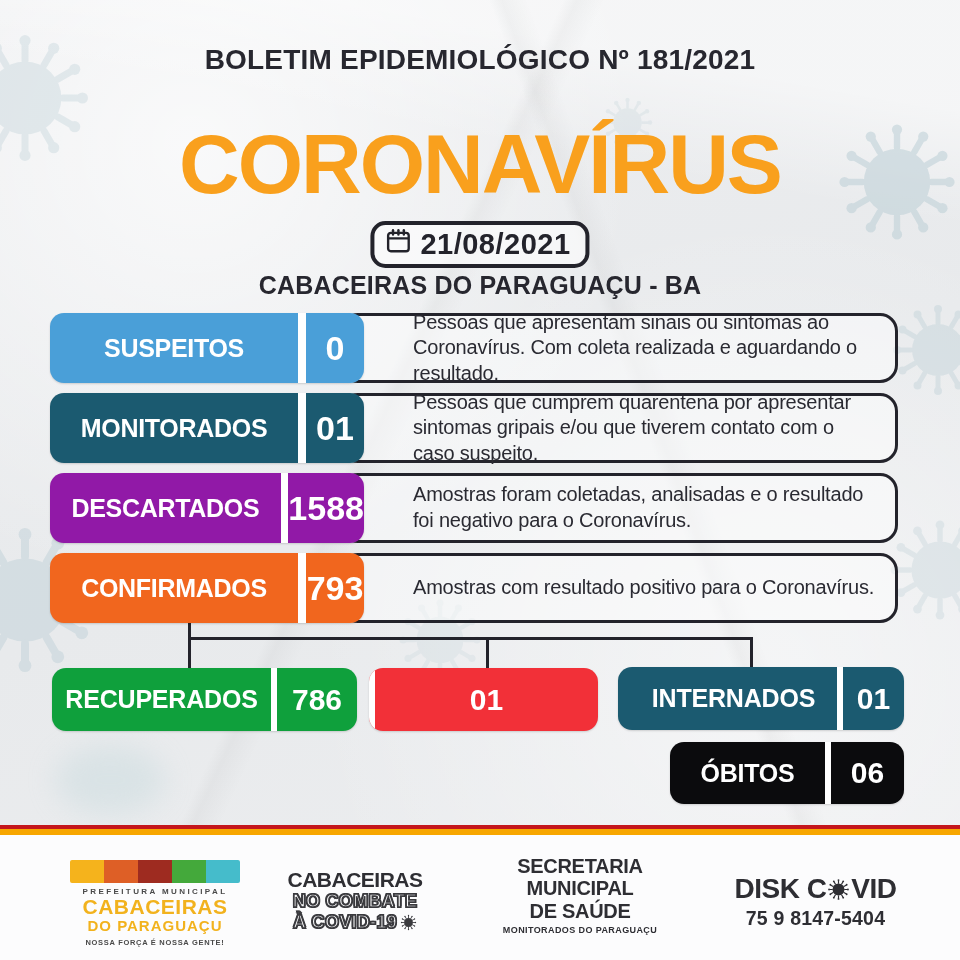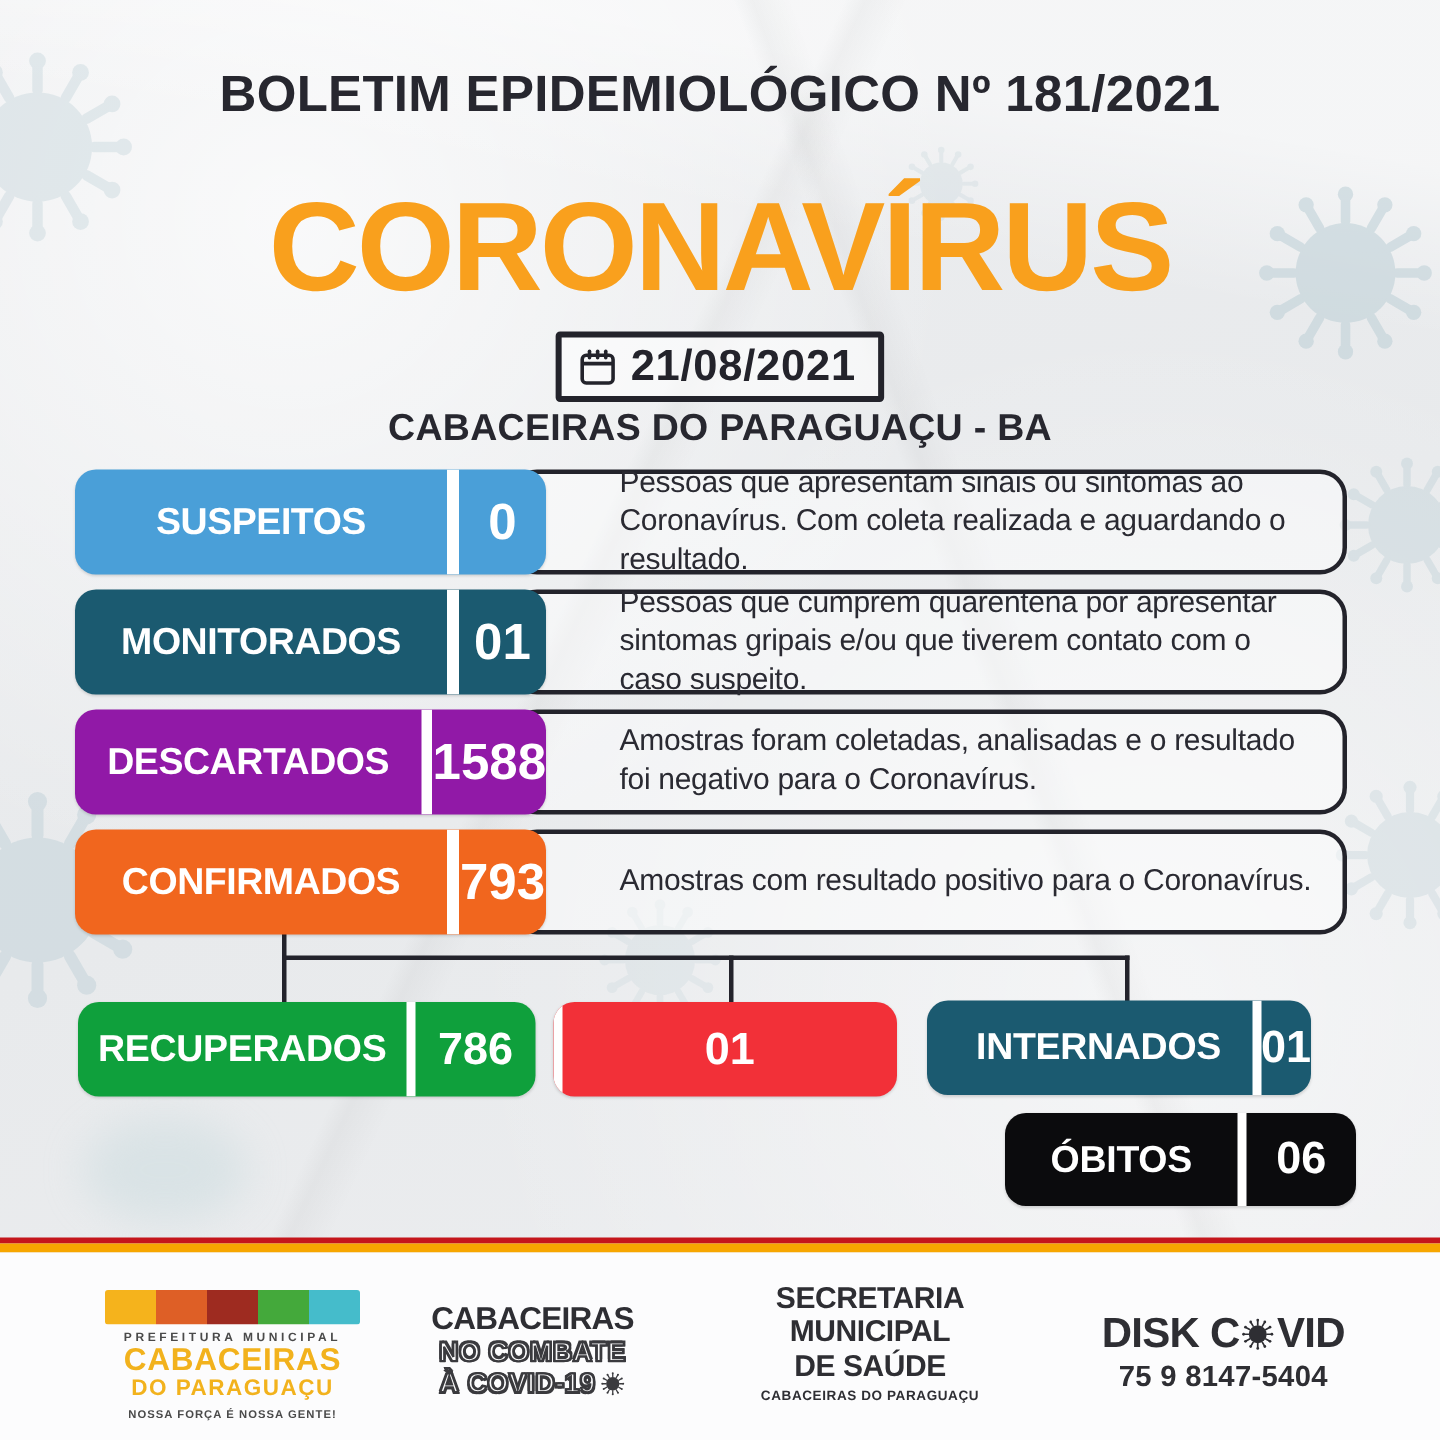--- a/index.html
+++ b/index.html
@@ -16,27 +16,27 @@
     background:
       linear-gradient(115deg, rgba(0,0,0,0) 40%, rgba(0,0,0,.03) 41%, rgba(0,0,0,0) 43%),
       linear-gradient(70deg, rgba(0,0,0,0) 64%, rgba(0,0,0,.03) 65%, rgba(0,0,0,0) 67%),
       linear-gradient(10deg, rgba(255,255,255,0) 80%, rgba(255,255,255,.5) 90%);
   }
   .vw{ position:absolute; color:#BCCFD6; pointer-events:none; }
   .splotch{ position:absolute; border-radius:50%; background:#BCD4D8; filter:blur(14px); pointer-events:none; }
 
   
   .center-text{ position:absolute; left:0; right:0; text-align:center; color:#27272F; }
-  .bulletin{ top:44px; font-size:34px; font-weight:800; letter-spacing:.2px; }
+  .bulletin{ top:44px; font-size:28px; font-weight:800; letter-spacing:.2px; }
   .disease{ top:80px; font-size:45px; font-weight:900; letter-spacing:-.5px; }
   .main-title{ top:122px; font-size:84px; font-weight:900; color:#F9A01D; letter-spacing:-2px; line-height:1; }
   .date-badge{
     position:absolute; top:221px; left:50%; transform:translateX(-50%);
-    display:flex; align-items:center; gap:9px;
-    border:4px solid #23232B; border-radius:3px; padding:3px 15px 3px 11px;
+    display:flex; gap:9px;
+    border:4px solid #23232B; border-radius:15px; padding:3px 15px 3px 11px;
     background:rgba(255,255,255,.55);
   }
   .date-text{ font-size:29px; font-weight:800; color:#23232B; letter-spacing:.5px; }
   .location{ top:271px; font-size:25px; font-weight:800; letter-spacing:.2px; }
 
   
   .stat-row{ position:absolute; left:0; right:0; height:70px; }
   .desc-box{
     position:absolute; left:340px; top:0; width:558px; height:70px;
     border:3px solid #23232B; border-radius:18px; background:rgba(255,255,255,.45);
@@ -68,21 +68,21 @@
   }
   .out-label{ display:flex; align-items:center; justify-content:center;
     color:#fff; font-weight:800; font-size:25px; letter-spacing:-.2px; }
   .out-num{ flex:1; display:flex; align-items:center; justify-content:center;
     color:#fff; font-weight:800; font-size:30px; }
   .out-divider{ width:6px; background:#fff; }
   .out-recuperados{ left:52px; top:668px; width:305px; height:63px; background:#0FA03C; }
   .out-recuperados .out-label{ width:219px; }
   .out-ativos{ left:369px; top:668px; width:229px; height:63px; background:#F23038; }
   .out-ativos .out-label{ width:150px; }
-  .out-internados{ left:618px; top:667px; width:256px; height:63px; background:#1B5A70;padding-left:12px; }
+  .out-internados{ left:618px; top:667px; width:286px; height:63px; background:#1B5A70;padding-left:12px; }
   .out-internados .out-label{ width:207px; }
   .out-obitos{ left:670px; top:742px; width:234px; height:62px; background:#0B0B0D; }
   .out-obitos .out-label{ width:155px; }
 
   
   .stripe-red{ position:absolute; top:825px; left:0; right:0; height:4px; background:#C4161C; }
   .stripe-orange{ position:absolute; top:829px; left:0; right:0; height:6px; background:#F7A600; }
   .footer{ position:absolute; top:835px; left:0; right:0; bottom:0; background:#FCFCFD; }
   .f-col{ position:absolute; text-align:center; color:#2E2E33; }
   .f-city{ left:70px; top:25px; width:170px; }
@@ -288,21 +288,21 @@
         <svg width="17" height="17" viewBox="0 0 100 100" style="color:#3A3A3E">
             <use href="#virus"></use>
           </svg>
       </div>
     </div>
 
     <div class="f-col f-secretary">
       <div class="f-sec-line">SECRETARIA</div>
       <div class="f-sec-line">MUNICIPAL</div>
       <div class="f-sec-line">DE SAÚDE</div>
-      <div class="f-sec-small">CABACEIRAS DO PARAGUAÇU</div>
+      <div class="f-sec-small">MONITORADOS DO PARAGUAÇU</div>
     </div>
 
     <div class="f-col f-hotline">
       <div class="hot-row">
         <span>DISK C</span>
         <svg width="23" height="23" viewBox="0 0 100 100" style="color:#2E2E33">
             <use href="#virus"></use>
           </svg>
         <span>VID</span>
       </div>

